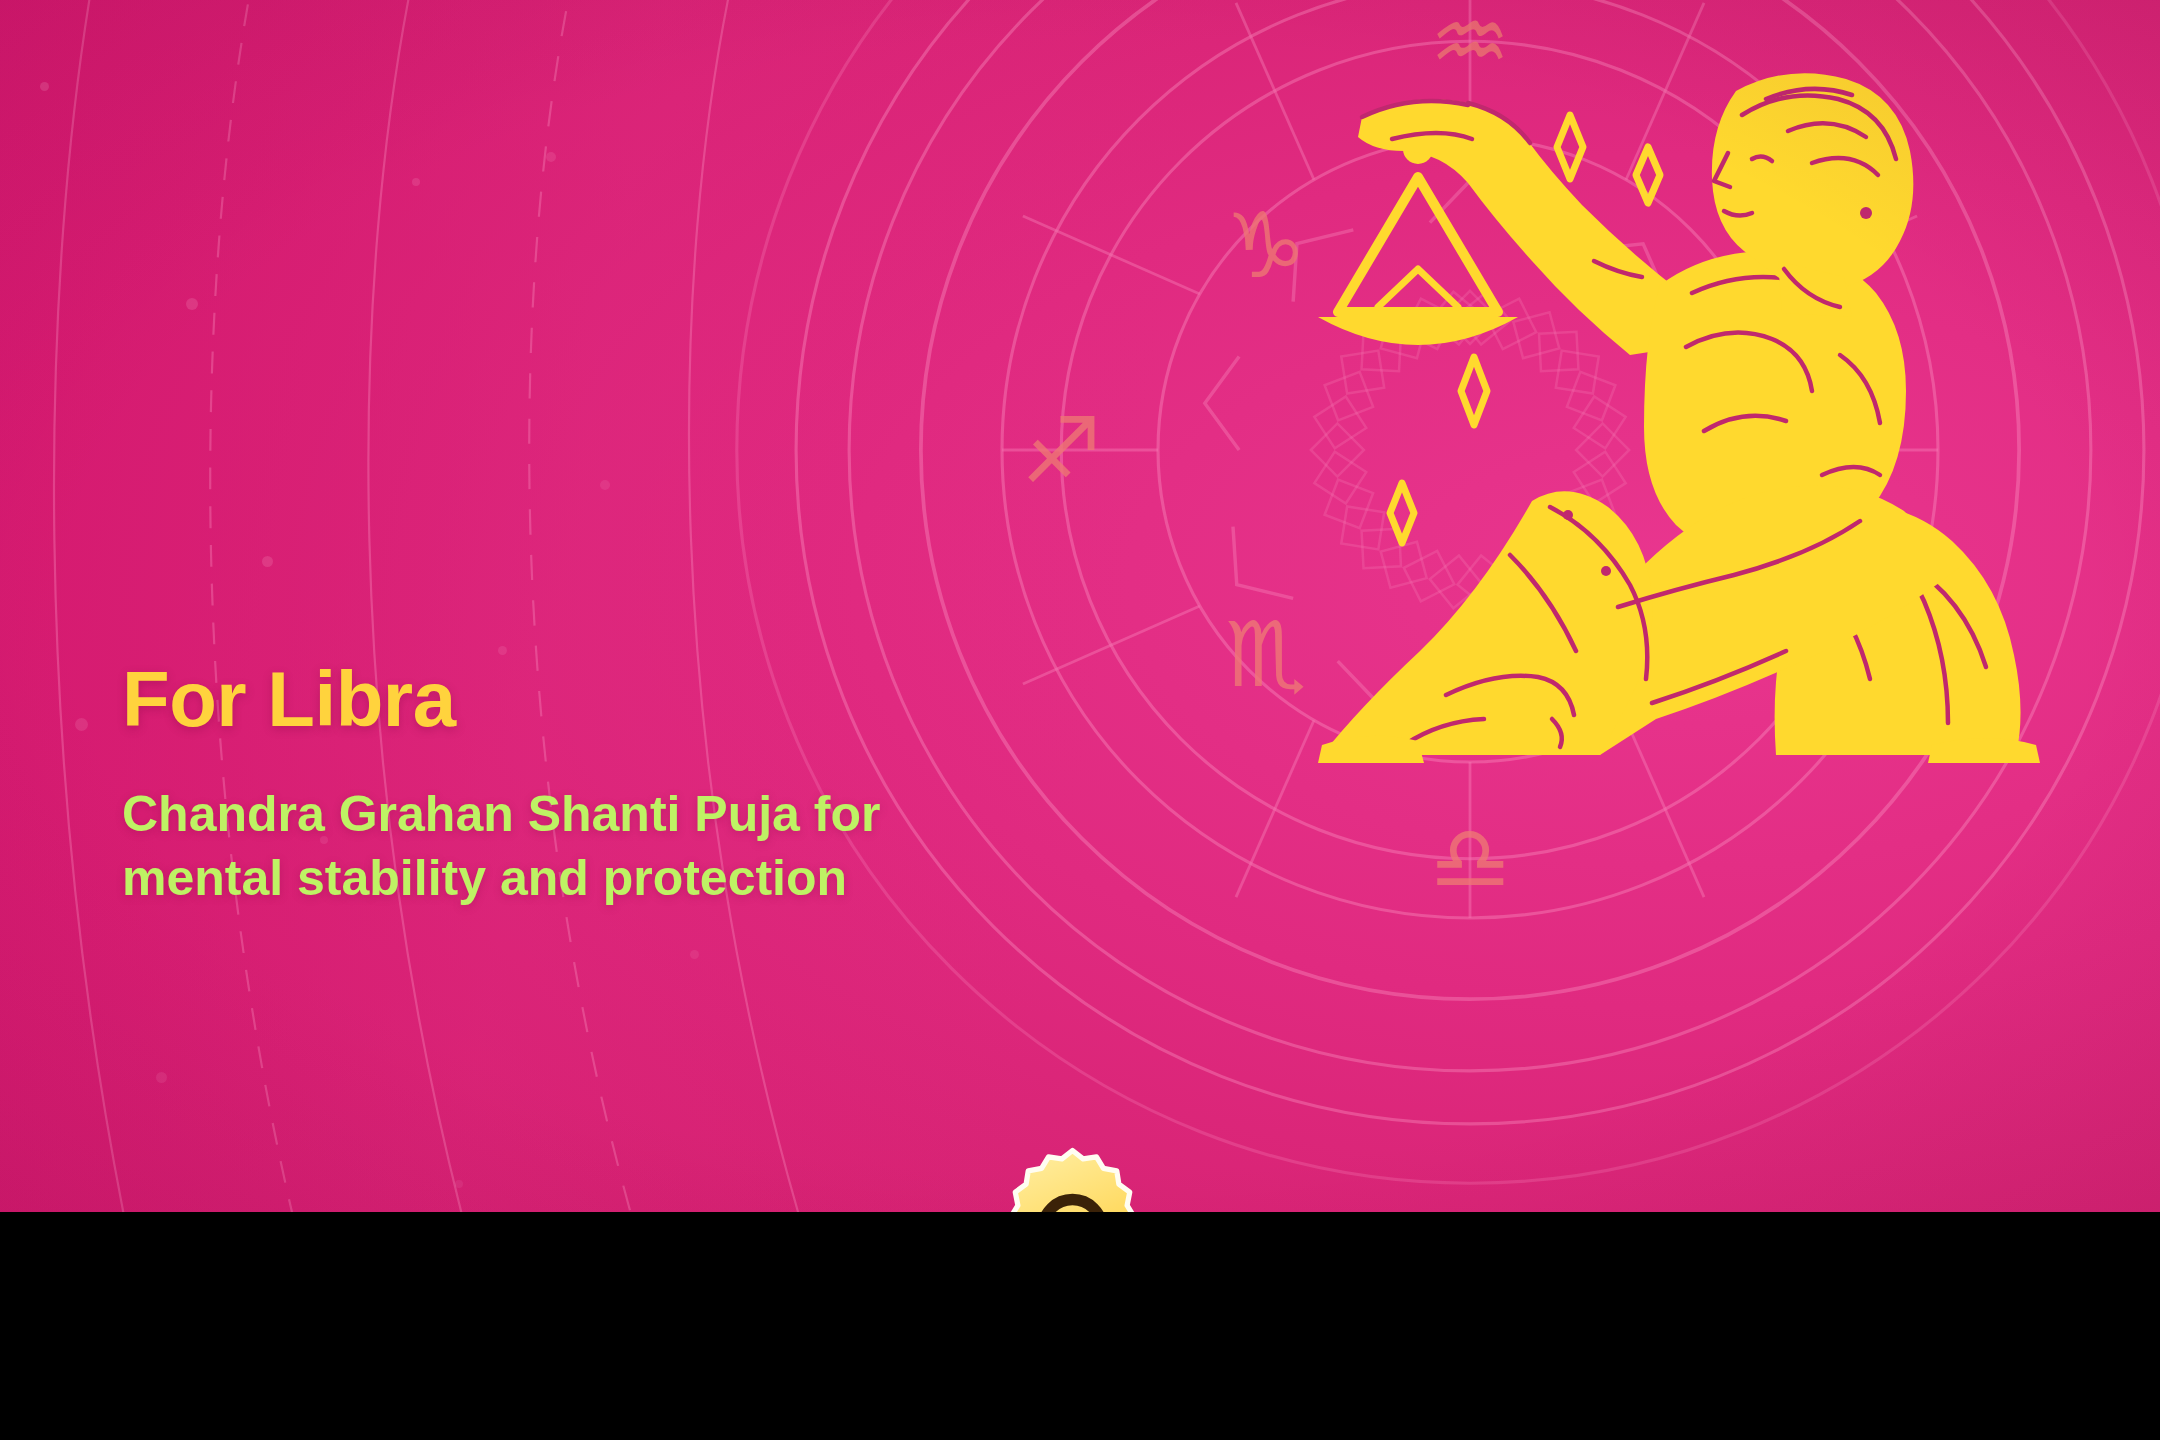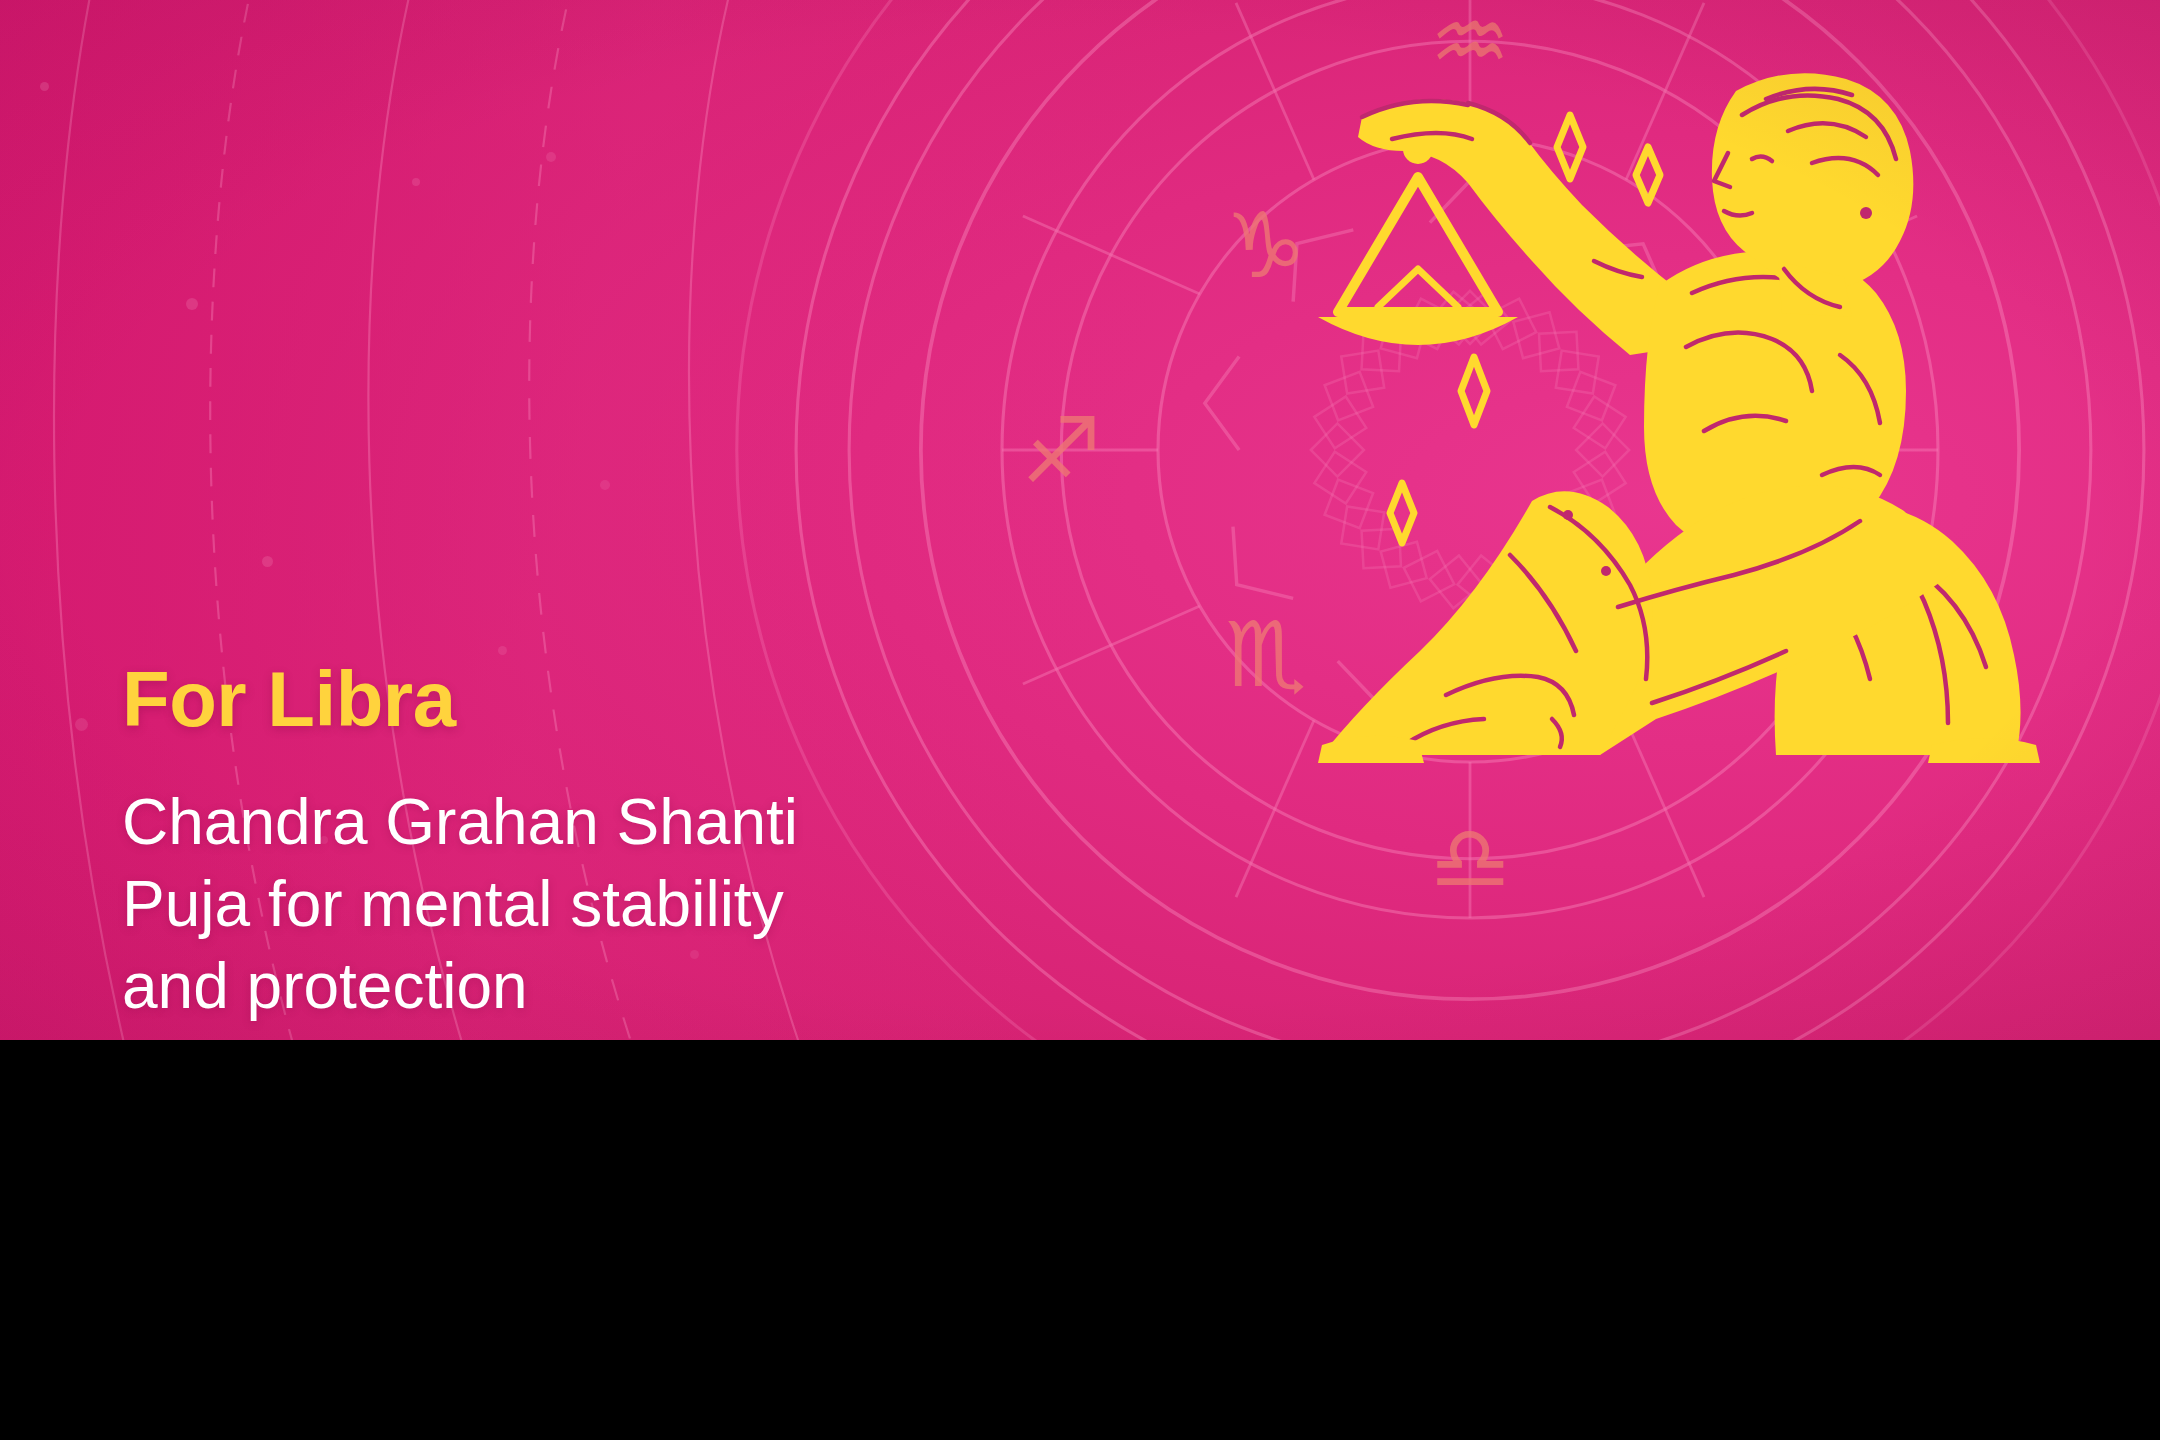--- a/index.html
+++ b/index.html
@@ -6,21 +6,21 @@
   html, body {
     margin: 0;
     padding: 0;
     background: #000;
   }
   * { box-sizing: border-box; }
 
   .stage {
     position: relative;
     width: 2160px;
-    height: 1040px;
+    height: 1212px;
     overflow: hidden;
     font-family: "Liberation Sans", sans-serif;
     background: #d4206f;
   }
 
   
   .bg-base {
     position: absolute;
     inset: 0;
     background:
@@ -81,23 +81,23 @@
     margin: 0;
     font-size: 78px;
     font-weight: 700;
     letter-spacing: -0.5px;
     color: #FFD33D;
     line-height: 1.0;
     text-shadow: 0 3px 10px rgba(120,8,60,0.30);
   }
   .subline {
     margin: 44px 0 0 0;
-    font-size: 64px;
-    font-weight: 400;
-    color: #ffffff;
+    font-size: 50px;
+    font-weight: 700;
+    color: #bef264;
     line-height: 1.28;
     max-width: 780px;
     text-shadow: 0 2px 9px rgba(120,8,60,0.26);
   }
 
   
   .divider {
     position: absolute;
     left: 118px;
     top: 1222px;

